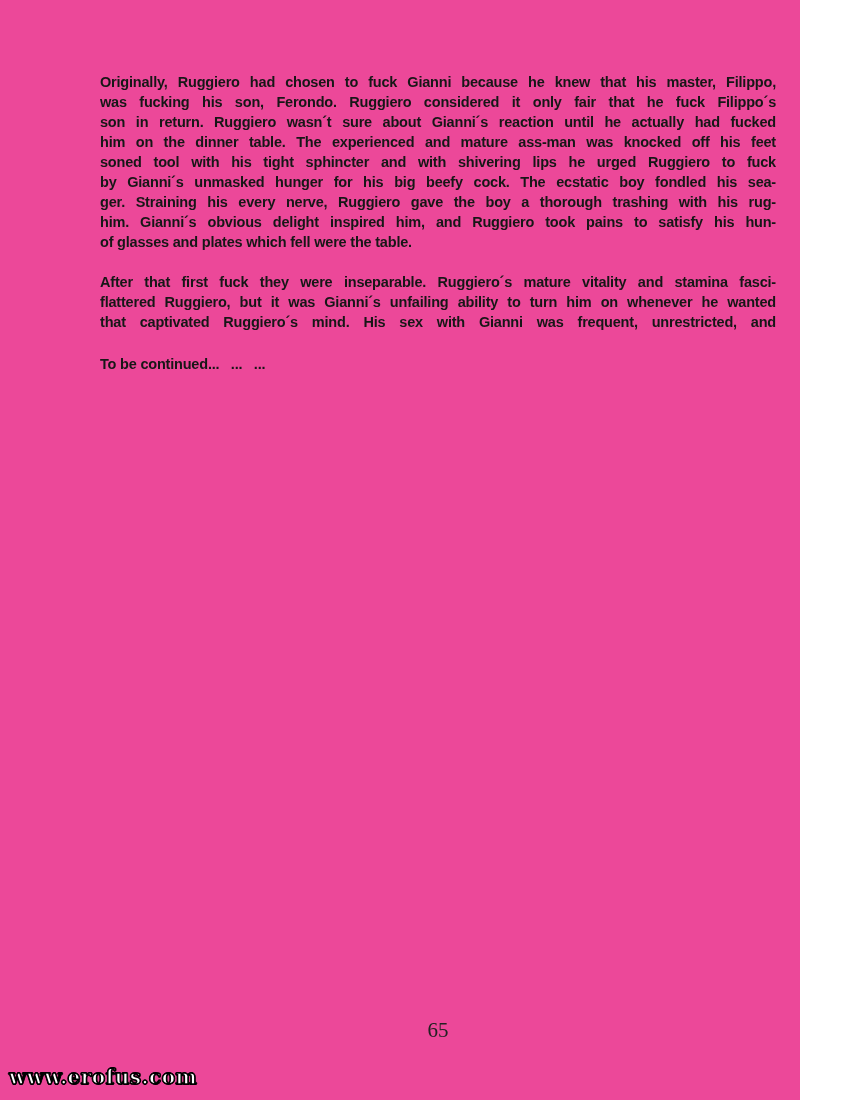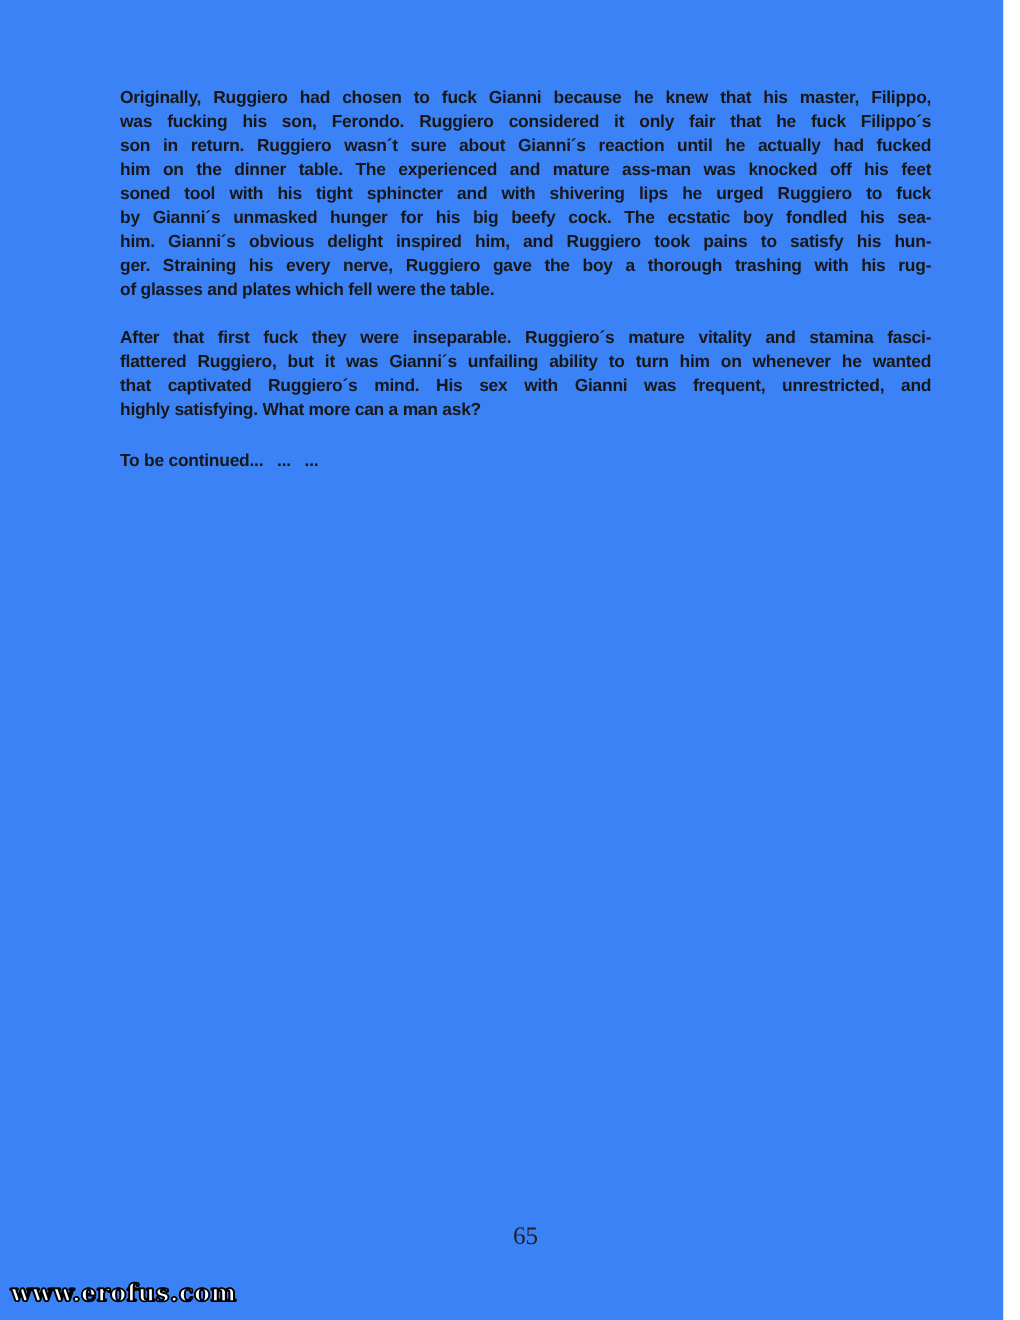--- a/index.html
+++ b/index.html
@@ -4,24 +4,23 @@
 <style>
   html, body {
     margin: 0;
     padding: 0;
     background: #ffffff;
   }
   .page {
     position: relative;
     width: 800px;
     height: 1100px;
-    background: #3b82f6;
+    background: #ec4899;
     overflow: hidden;
     font-family: "Liberation Sans", sans-serif;
-    padding-left: 36px;
   }
   .body-text {
     position: absolute;
     left: 100px;
     top: 72px;
     width: 676px;
     font-weight: bold;
     font-size: 14.5px;
     letter-spacing: -0.2px;
     line-height: 20px;
@@ -74,29 +73,28 @@
 <div class="page">
 
   <div class="body-text">
     <div class="paragraph">
         <div class="text-line">Originally, Ruggiero had chosen to fuck Gianni because he knew that his master, Filippo,</div>
         <div class="text-line">was fucking his son, Ferondo. Ruggiero considered it only fair that he fuck Filippo´s</div>
         <div class="text-line">son in return. Ruggiero wasn´t sure about Gianni´s reaction until he actually had fucked</div>
         <div class="text-line">him on the dinner table. The experienced and mature ass-man was knocked off his feet</div>
         <div class="text-line">soned tool with his tight sphincter and with shivering lips he urged Ruggiero to fuck</div>
         <div class="text-line">by Gianni´s unmasked hunger for his big beefy cock. The ecstatic boy fondled his sea-</div>
+        <div class="text-line">ger. Straining his every nerve, Ruggiero gave the boy a thorough trashing with his rug-</div>
         <div class="text-line">him. Gianni´s obvious delight inspired him, and Ruggiero took pains to satisfy his hun-</div>
-        <div class="text-line">ger. Straining his every nerve, Ruggiero gave the boy a thorough trashing with his rug-</div>
         <div class="text-line last-line">of glasses and plates which fell were the table.</div>
       </div>
     <div class="paragraph">
         <div class="text-line">After that first fuck they were inseparable. Ruggiero´s mature vitality and stamina fasci-</div>
         <div class="text-line">flattered Ruggiero, but it was Gianni´s unfailing ability to turn him on whenever he wanted</div>
         <div class="text-line">that captivated Ruggiero´s mind. His sex with Gianni was frequent, unrestricted, and</div>
-        <div class="text-line last-line">highly satisfying. What more can a man ask?</div>
       </div>
     <div class="closing-line">To be continued...   ...   ...</div>
   </div>
 
   <div class="page-number">65</div>
 
   <div class="watermark">www.erofus.com</div>
 
 </div>
 

